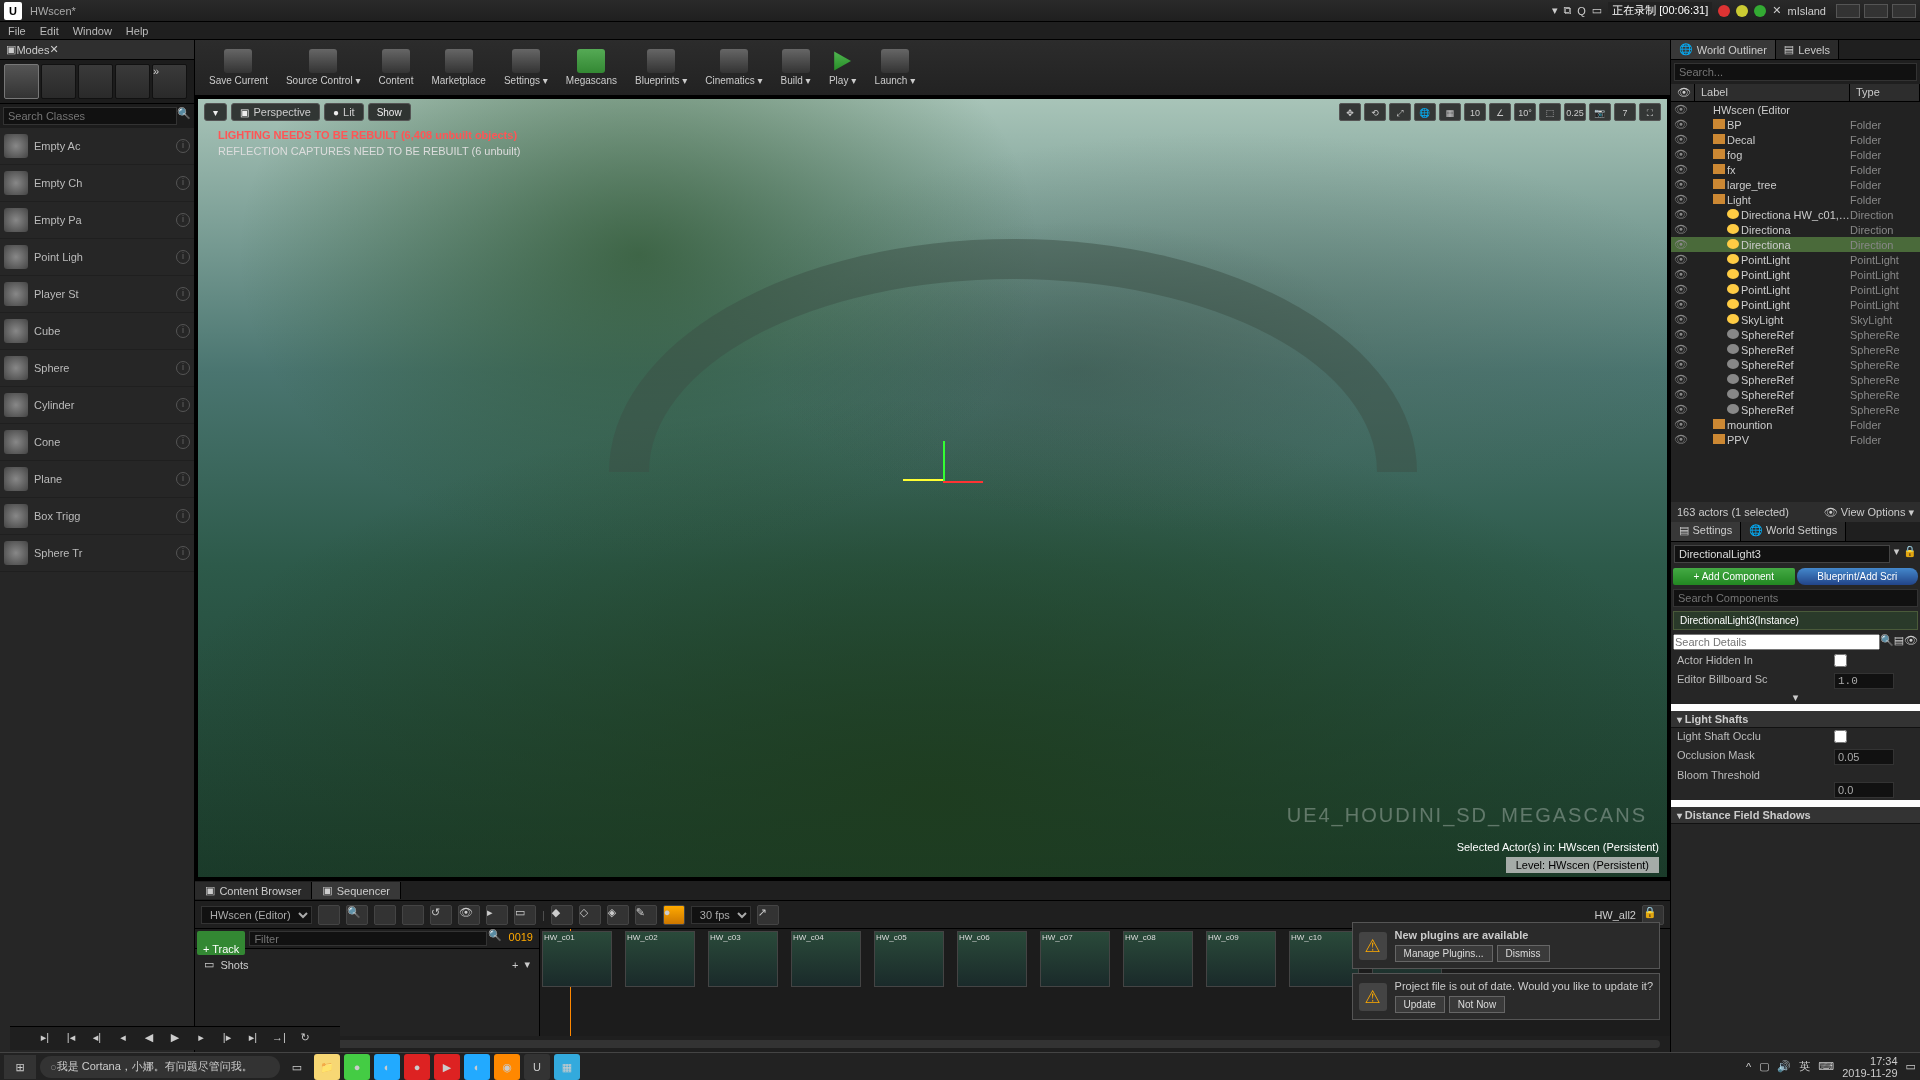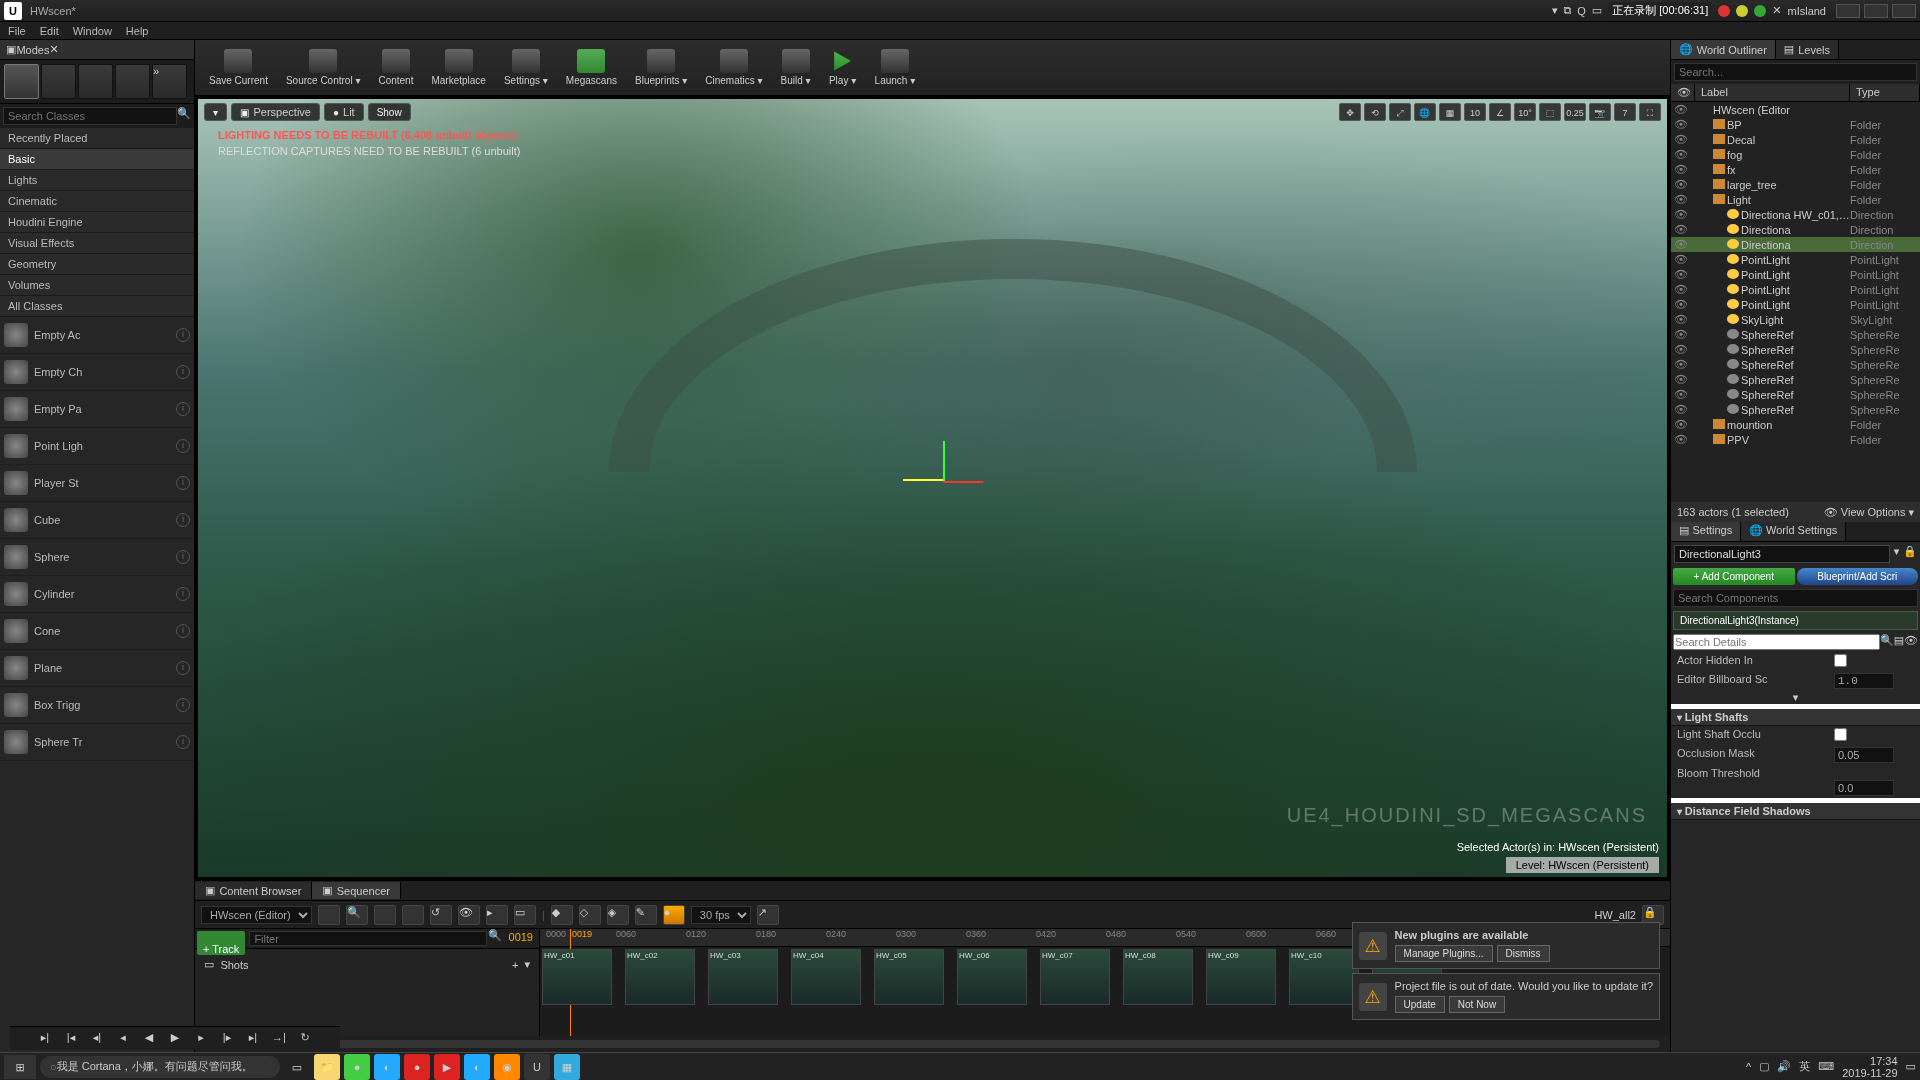--- a/index.html
+++ b/index.html
@@ -113,21 +113,21 @@
 .details-name input{flex:1;background:#111;border:1px solid #444;color:#ddd;padding:2px 4px}
 .details-btns{display:flex;gap:2px;padding:2px}
 .details-btns .addc{flex:1;background:linear-gradient(#4a4,#282);color:#fff;text-align:center;padding:3px;border-radius:2px;font-size:10px}
 .details-btns .bpa{flex:1;background:linear-gradient(#48c,#248);color:#fff;text-align:center;padding:3px;border-radius:8px;font-size:10px}
 .details-comp{background:#2a3a2a;padding:3px 6px;font-size:10px;color:#fff;border:1px solid #4a5a3a;margin:2px}
 .details-panel{flex:1;overflow:hidden;background:#262626}
 .details-panel input{background:#111;border:1px solid #333;color:#aaa;padding:1px 3px}
 .drow{display:flex;align-items:flex-start;padding:2px 6px;font-size:10px}
 .drow .dl{flex:1;color:#bbb;overflow:hidden}
 .drow .dv{width:80px}
-.dsect{background:#333;padding:2px 6px;font-size:10px;font-weight:bold;border-top:5px solid #ffffff;border-bottom:1px solid #111}
+.dsect{background:#333;padding:2px 6px;font-size:10px;font-weight:bold;border-top:7px solid #ffffff;border-bottom:1px solid #111}
 .popups{position:absolute;right:260px;bottom:60px;display:flex;flex-direction:column;gap:4px}
 .popup{background:#2a2a2a;border:1px solid #555;padding:6px;display:flex;gap:8px;align-items:center;max-width:350px}
 .popup .picon{width:28px;height:28px;background:#444;border-radius:3px;text-align:center;line-height:28px;font-size:18px;color:#fa0}
 .popup .ptext{flex:1;font-size:11px;color:#ddd}
 .popup .pbtns{display:flex;gap:4px}
 .popup button{background:#3a3a3a;border:1px solid #666;color:#ddd;padding:2px 8px;cursor:pointer;font-size:10px}
 .taskbar{position:absolute;bottom:0;left:0;right:0;height:28px;background:#222;display:flex;align-items:center;gap:4px;padding:0 4px;border-top:1px solid #444}
 .taskbar .tstart{width:32px;height:24px;background:#333;text-align:center;line-height:24px}
 .taskbar .tsearch{width:240px;height:22px;background:#333;border-radius:11px;padding:0 10px;display:flex;align-items:center;color:#888}
 .taskbar .ticon{width:26px;height:26px;border-radius:3px;text-align:center;line-height:26px}
@@ -171,31 +171,20 @@
   <div class="modes-row">
    <div class="mbtn sel"></div>
    <div class="mbtn"></div>
    <div class="mbtn"></div>
    <div class="mbtn"></div>
    <div class="mbtn">»</div>
   </div>
   <div class="search-row">
         <input placeholder="Search Classes" style="">
         <span>🔍</span>
-      </div>
-  <div class="cat-list" id="catlist">
-        <div class="cat">Recently Placed</div>
-        <div class="cat sel">Basic</div>
-        <div class="cat">Lights</div>
-        <div class="cat">Cinematic</div>
-        <div class="cat">Houdini Engine</div>
-        <div class="cat">Visual Effects</div>
-        <div class="cat">Geometry</div>
-        <div class="cat">Volumes</div>
-        <div class="cat">All Classes</div>
       </div>
   <div class="actor-list" id="actorlist">
         <div class="actor-item">
           <div class="thumb"></div>
           <div class="name">Empty Ac</div>
           <div class="info">i</div>
         </div>
         <div class="actor-item">
           <div class="thumb"></div>
           <div class="name">Empty Ch</div>
@@ -374,35 +363,20 @@
      <div class="seq-shots">
       <div class="seq-shots-row">
        <span>▭</span>
        <span>Shots</span>
        <span style="margin-left:auto">+</span>
        <span>▾</span>
       </div>
      </div>
     </div>
     <div class="seq-timeline">
-     <div class="seq-ruler" id="seqruler">
-              <span class="tick" style="left: 6px;">0000</span>
-              <span class="tick" style="left: 76px;">0060</span>
-              <span class="tick" style="left: 146px;">0120</span>
-              <span class="tick" style="left: 216px;">0180</span>
-              <span class="tick" style="left: 286px;">0240</span>
-              <span class="tick" style="left: 356px;">0300</span>
-              <span class="tick" style="left: 426px;">0360</span>
-              <span class="tick" style="left: 496px;">0420</span>
-              <span class="tick" style="left: 566px;">0480</span>
-              <span class="tick" style="left: 636px;">0540</span>
-              <span class="tick" style="left: 706px;">0600</span>
-              <span class="tick" style="left: 776px;">0660</span>
-              <span class="tick" style="left: 846px;">0720</span>
-            </div>
      <div class="seq-playhead">
               <span style="color:#fa0;font-size:9px;position:absolute;top:0;left:2px">0019</span>
             </div>
      <div class="seq-thumbs" id="seqthumbs">
               <div class="seq-thumb">HW_c01</div>
               <div class="seq-thumb">HW_c02</div>
               <div class="seq-thumb">HW_c03</div>
               <div class="seq-thumb">HW_c04</div>
               <div class="seq-thumb">HW_c05</div>
               <div class="seq-thumb">HW_c06</div>

